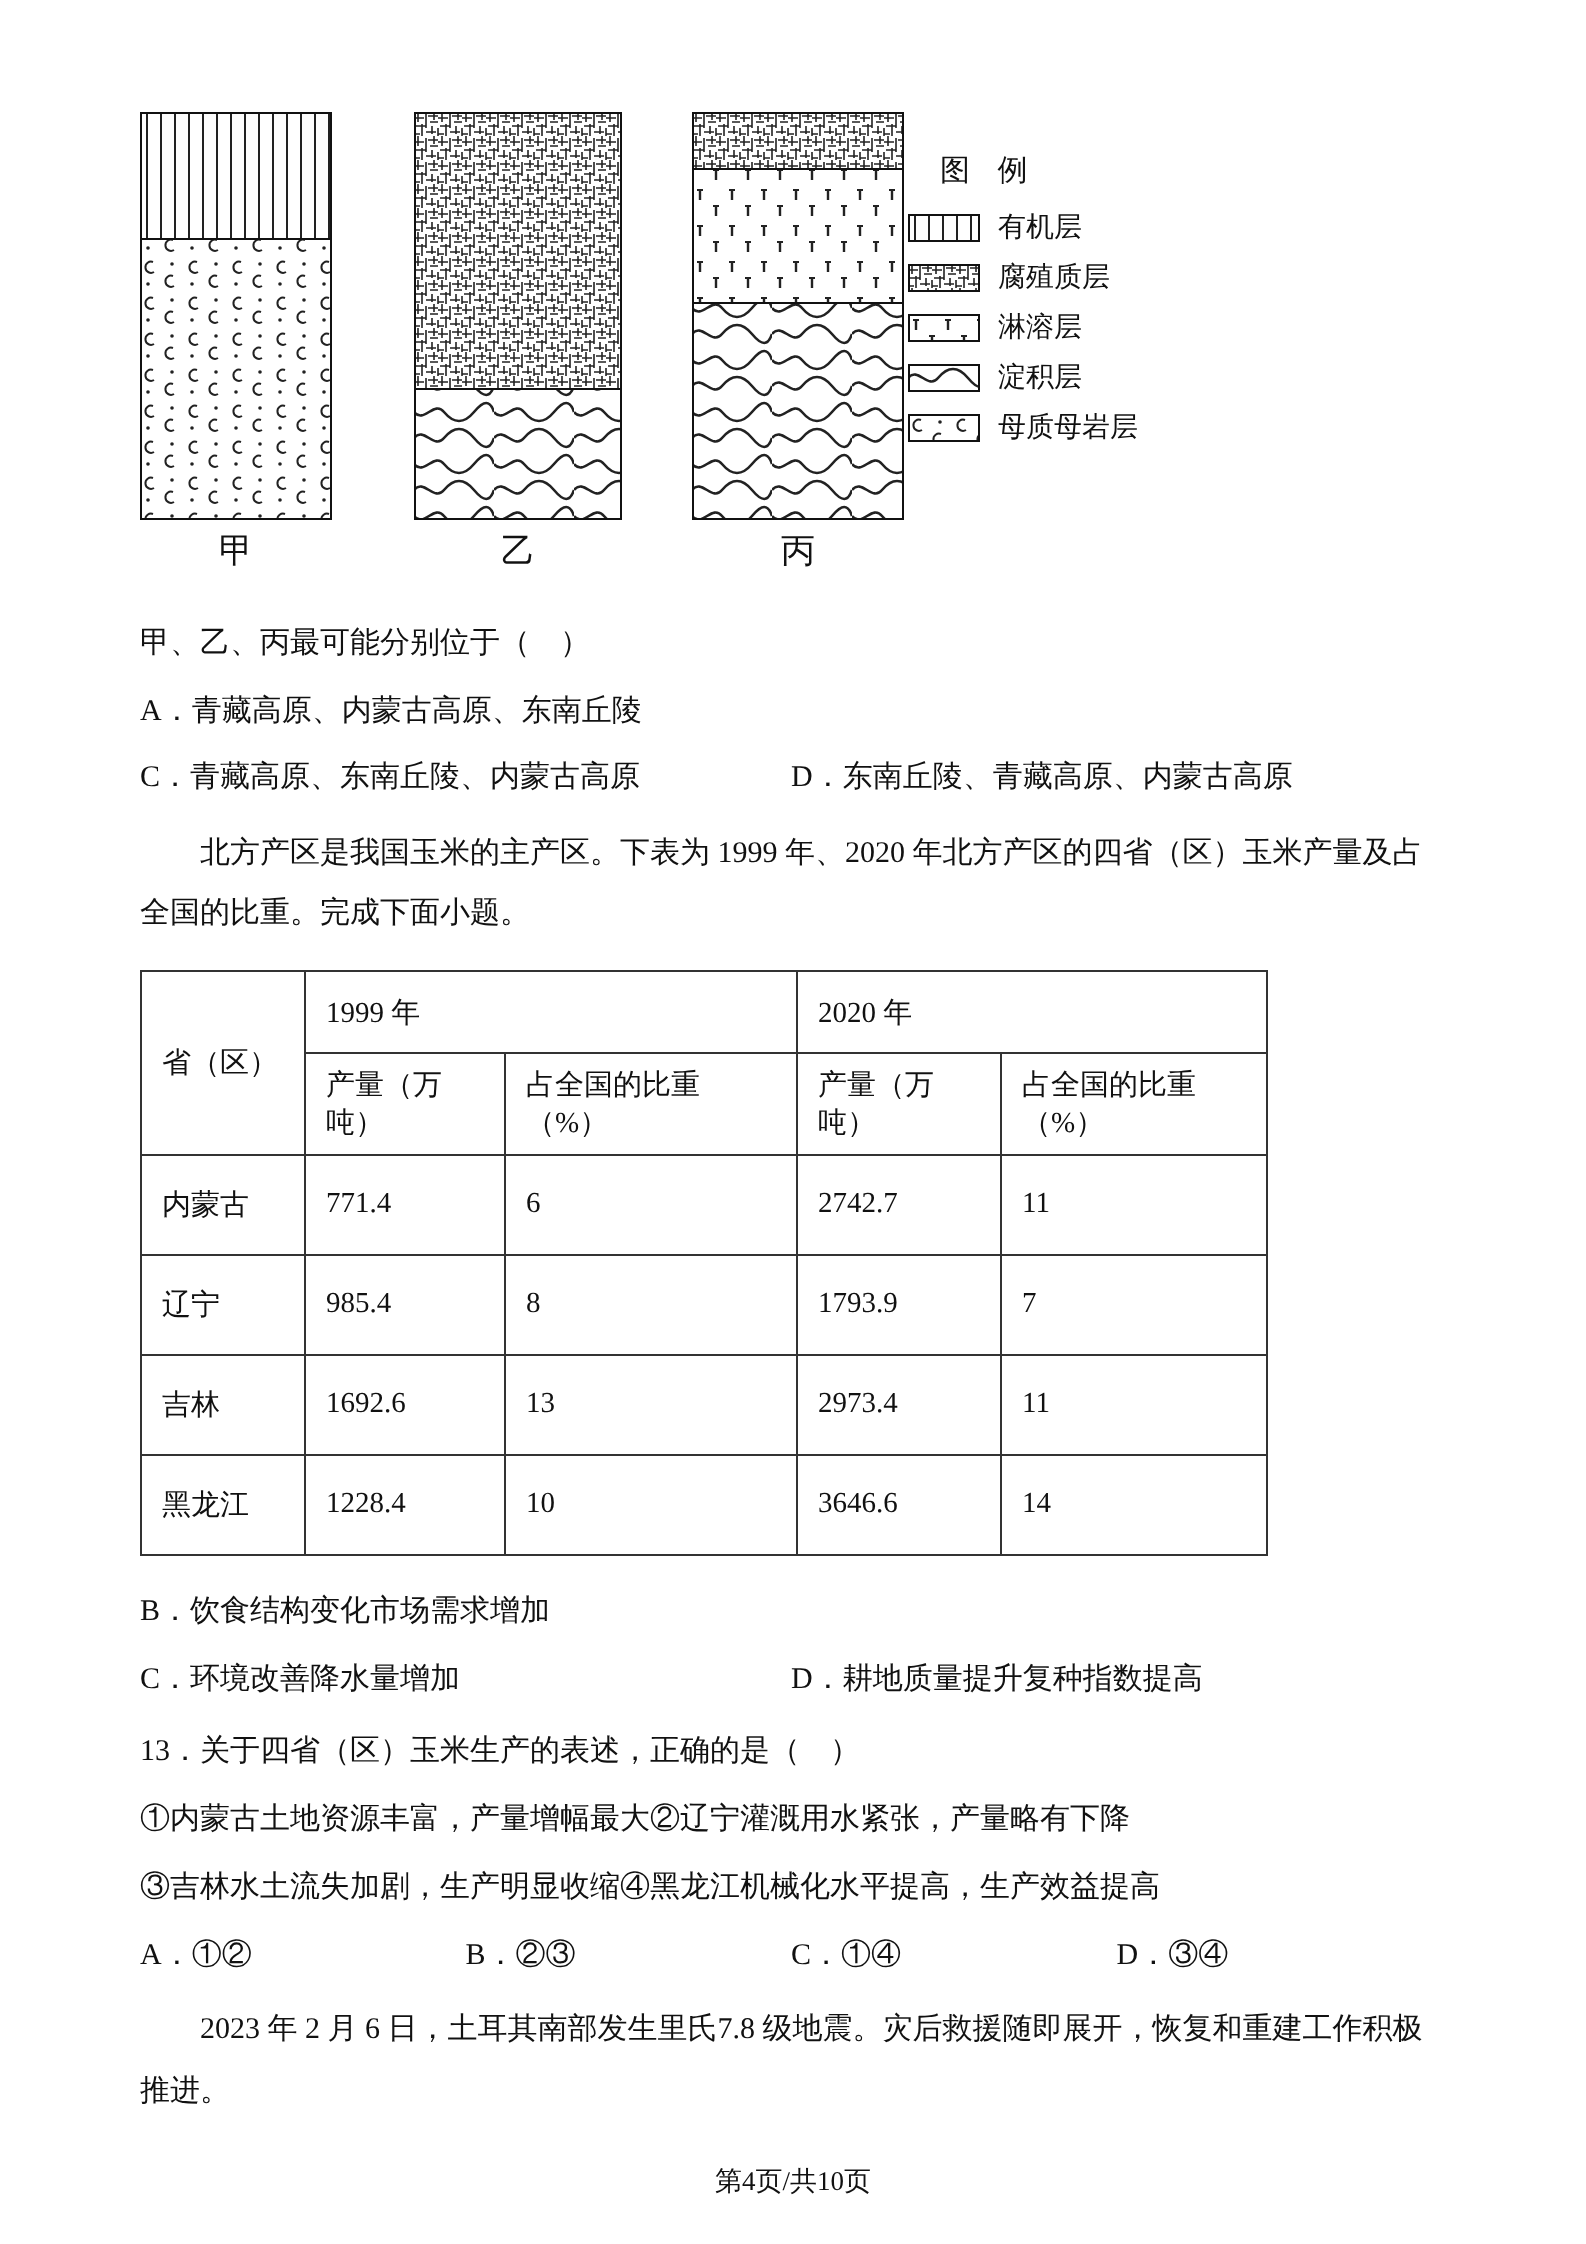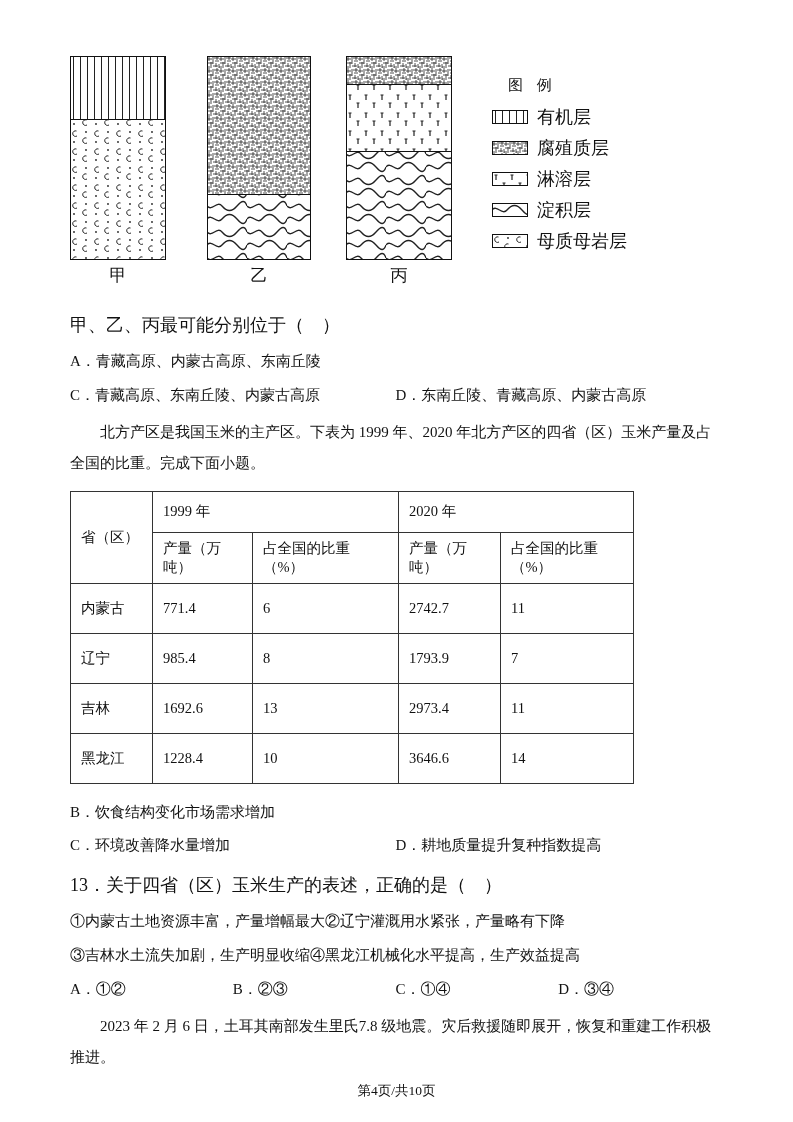--- a/index.html
+++ b/index.html
@@ -5,27 +5,27 @@
   * { margin:0; padding:0; box-sizing:border-box; }
   html,body { background:#ffffff; }
   body { font-family:"Liberation Serif","DejaVu Serif",serif; color:#111; }
   .page { width:793px; height:1122px; background:#fff; position:relative;
           padding:56px 72px 0 70px; margin:0 auto; overflow:hidden; }
 
   
   .diagram-section { position:relative; height:244px; }
   .soil-col { position:absolute; top:0; }
   .soil-label { position:absolute; top:208px; font-size:17px; text-align:center; }
-  .legend { position:absolute; left:422px; top:20px; }
+  .legend { position:absolute; left:384px; top:20px; }
   .legend-title { font-size:15px; letter-spacing:5px; margin:0 0 10px 16px; }
   .legend-item { display:flex; align-items:center; gap:9px; margin-bottom:7px; }
-  .legend-label { font-size:18px; }
+  .legend-label { font-size:14px; }
 
   
-  .stem { font-size:18px; line-height:1.9; margin-top:8px; }
+  .stem { font-size:15px; line-height:1.9; margin-top:8px; }
   .options-row { display:flex; font-size:15px; line-height:1.9; margin-top:5px; }
   .options-row .opt { width:332px; }
   .options-row.four .opt { width:163px; }
   .para { font-size:15px; line-height:2.05; text-indent:2em; margin-top:8px; }
   .statement { font-size:15px; line-height:2.0; margin-top:4px; }
 
   
   table.data { border-collapse:collapse; margin-top:12px; margin-bottom:14px; font-size:14.5px; }
   table.data th, table.data td { border:1px solid #333; font-weight:normal;
        text-align:left; vertical-align:middle; padding:6px 10px; }

